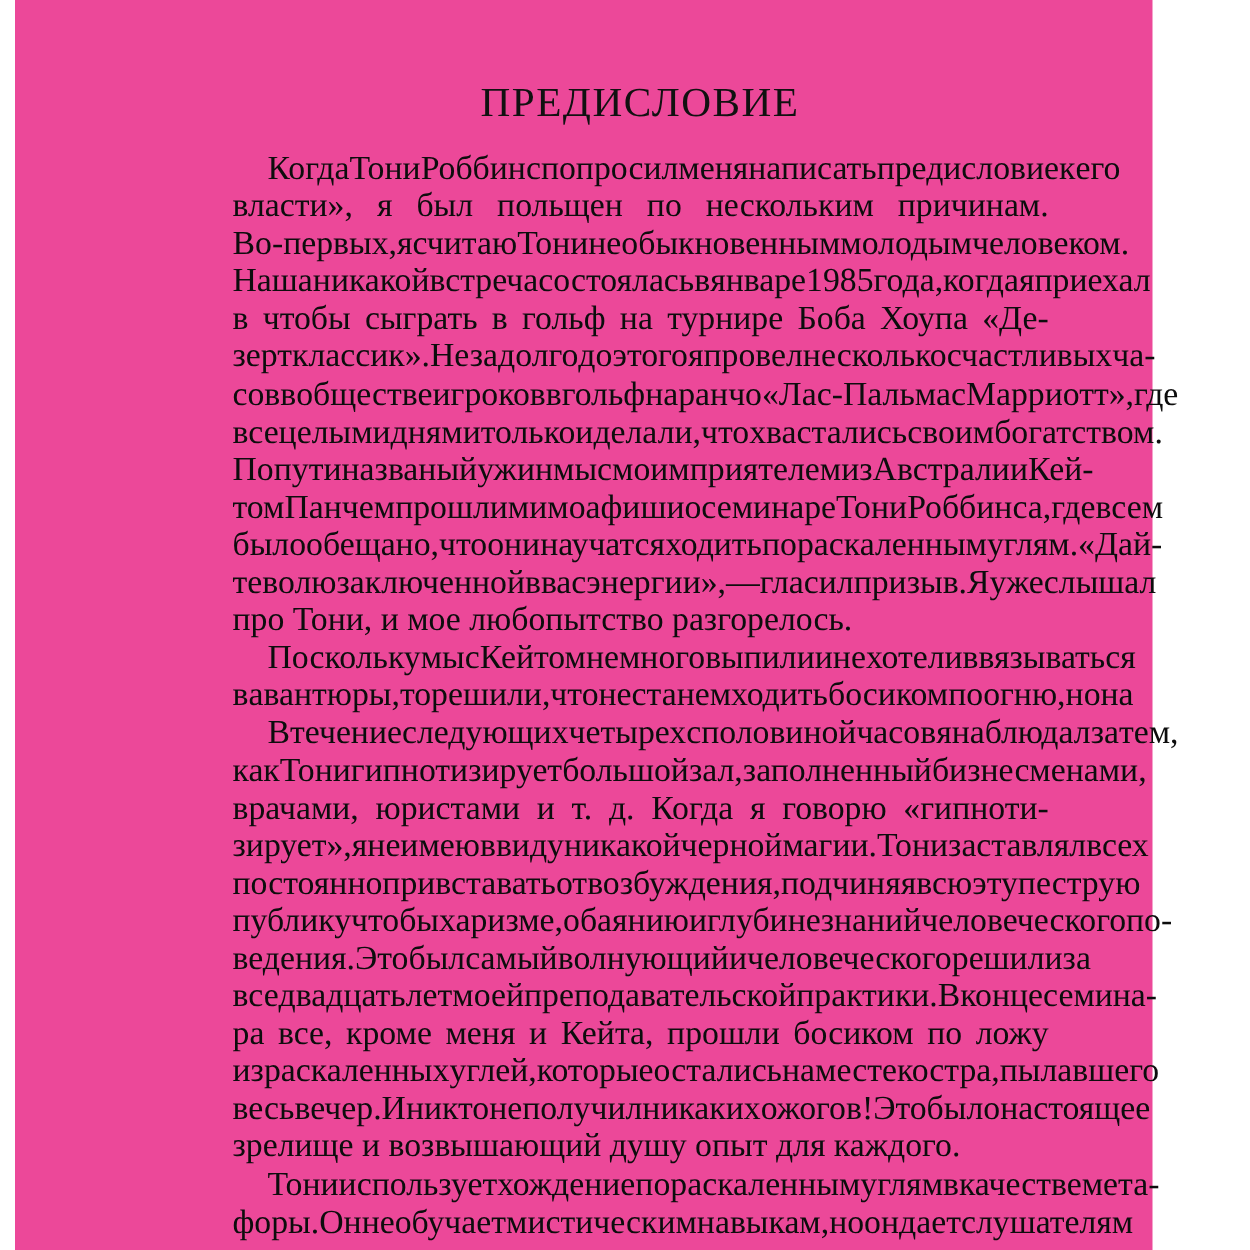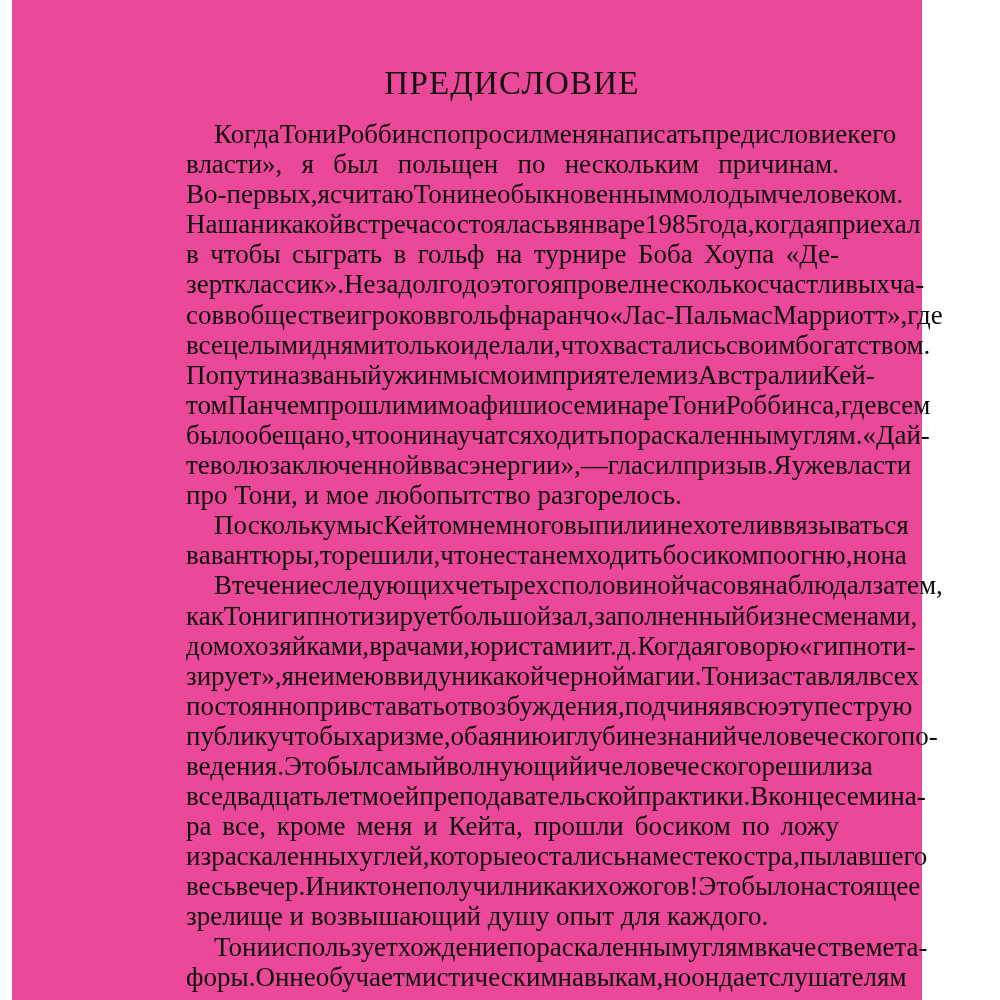--- a/index.html
+++ b/index.html
@@ -232,21 +232,21 @@
           <span class="w">волю</span>
           <span class="w">заключенной</span>
           <span class="w">в</span>
           <span class="w">вас</span>
           <span class="w">энергии»,</span>
           <span class="w">—</span>
           <span class="w">гласил</span>
           <span class="w">призыв.</span>
           <span class="w">Я</span>
           <span class="w">уже</span>
-          <span class="w">власти</span>
+          <span class="w">слышал</span>
         </div>
         <div class="tline ragged">про Тони, и мое любопытство разгорелось.</div>
       </div>
       <div class="para">
         <div class="tline just indent">
           <span class="w">Поскольку</span>
           <span class="w">мы</span>
           <span class="w">с</span>
           <span class="w">Кейтом</span>
           <span class="w">немного</span>
@@ -289,21 +289,20 @@
         <div class="tline just">
           <span class="w">как</span>
           <span class="w">Тони</span>
           <span class="w">гипнотизирует</span>
           <span class="w">большой</span>
           <span class="w">зал,</span>
           <span class="w">заполненный</span>
           <span class="w">бизнесменами,</span>
         </div>
         <div class="tline just">
-          <span class="w">домохозяйками,</span>
           <span class="w">врачами,</span>
           <span class="w">юристами</span>
           <span class="w">и</span>
           <span class="w">т.</span>
           <span class="w">д.</span>
           <span class="w">Когда</span>
           <span class="w">я</span>
           <span class="w">говорю</span>
           <span class="w">«гипноти-</span>
         </div>

